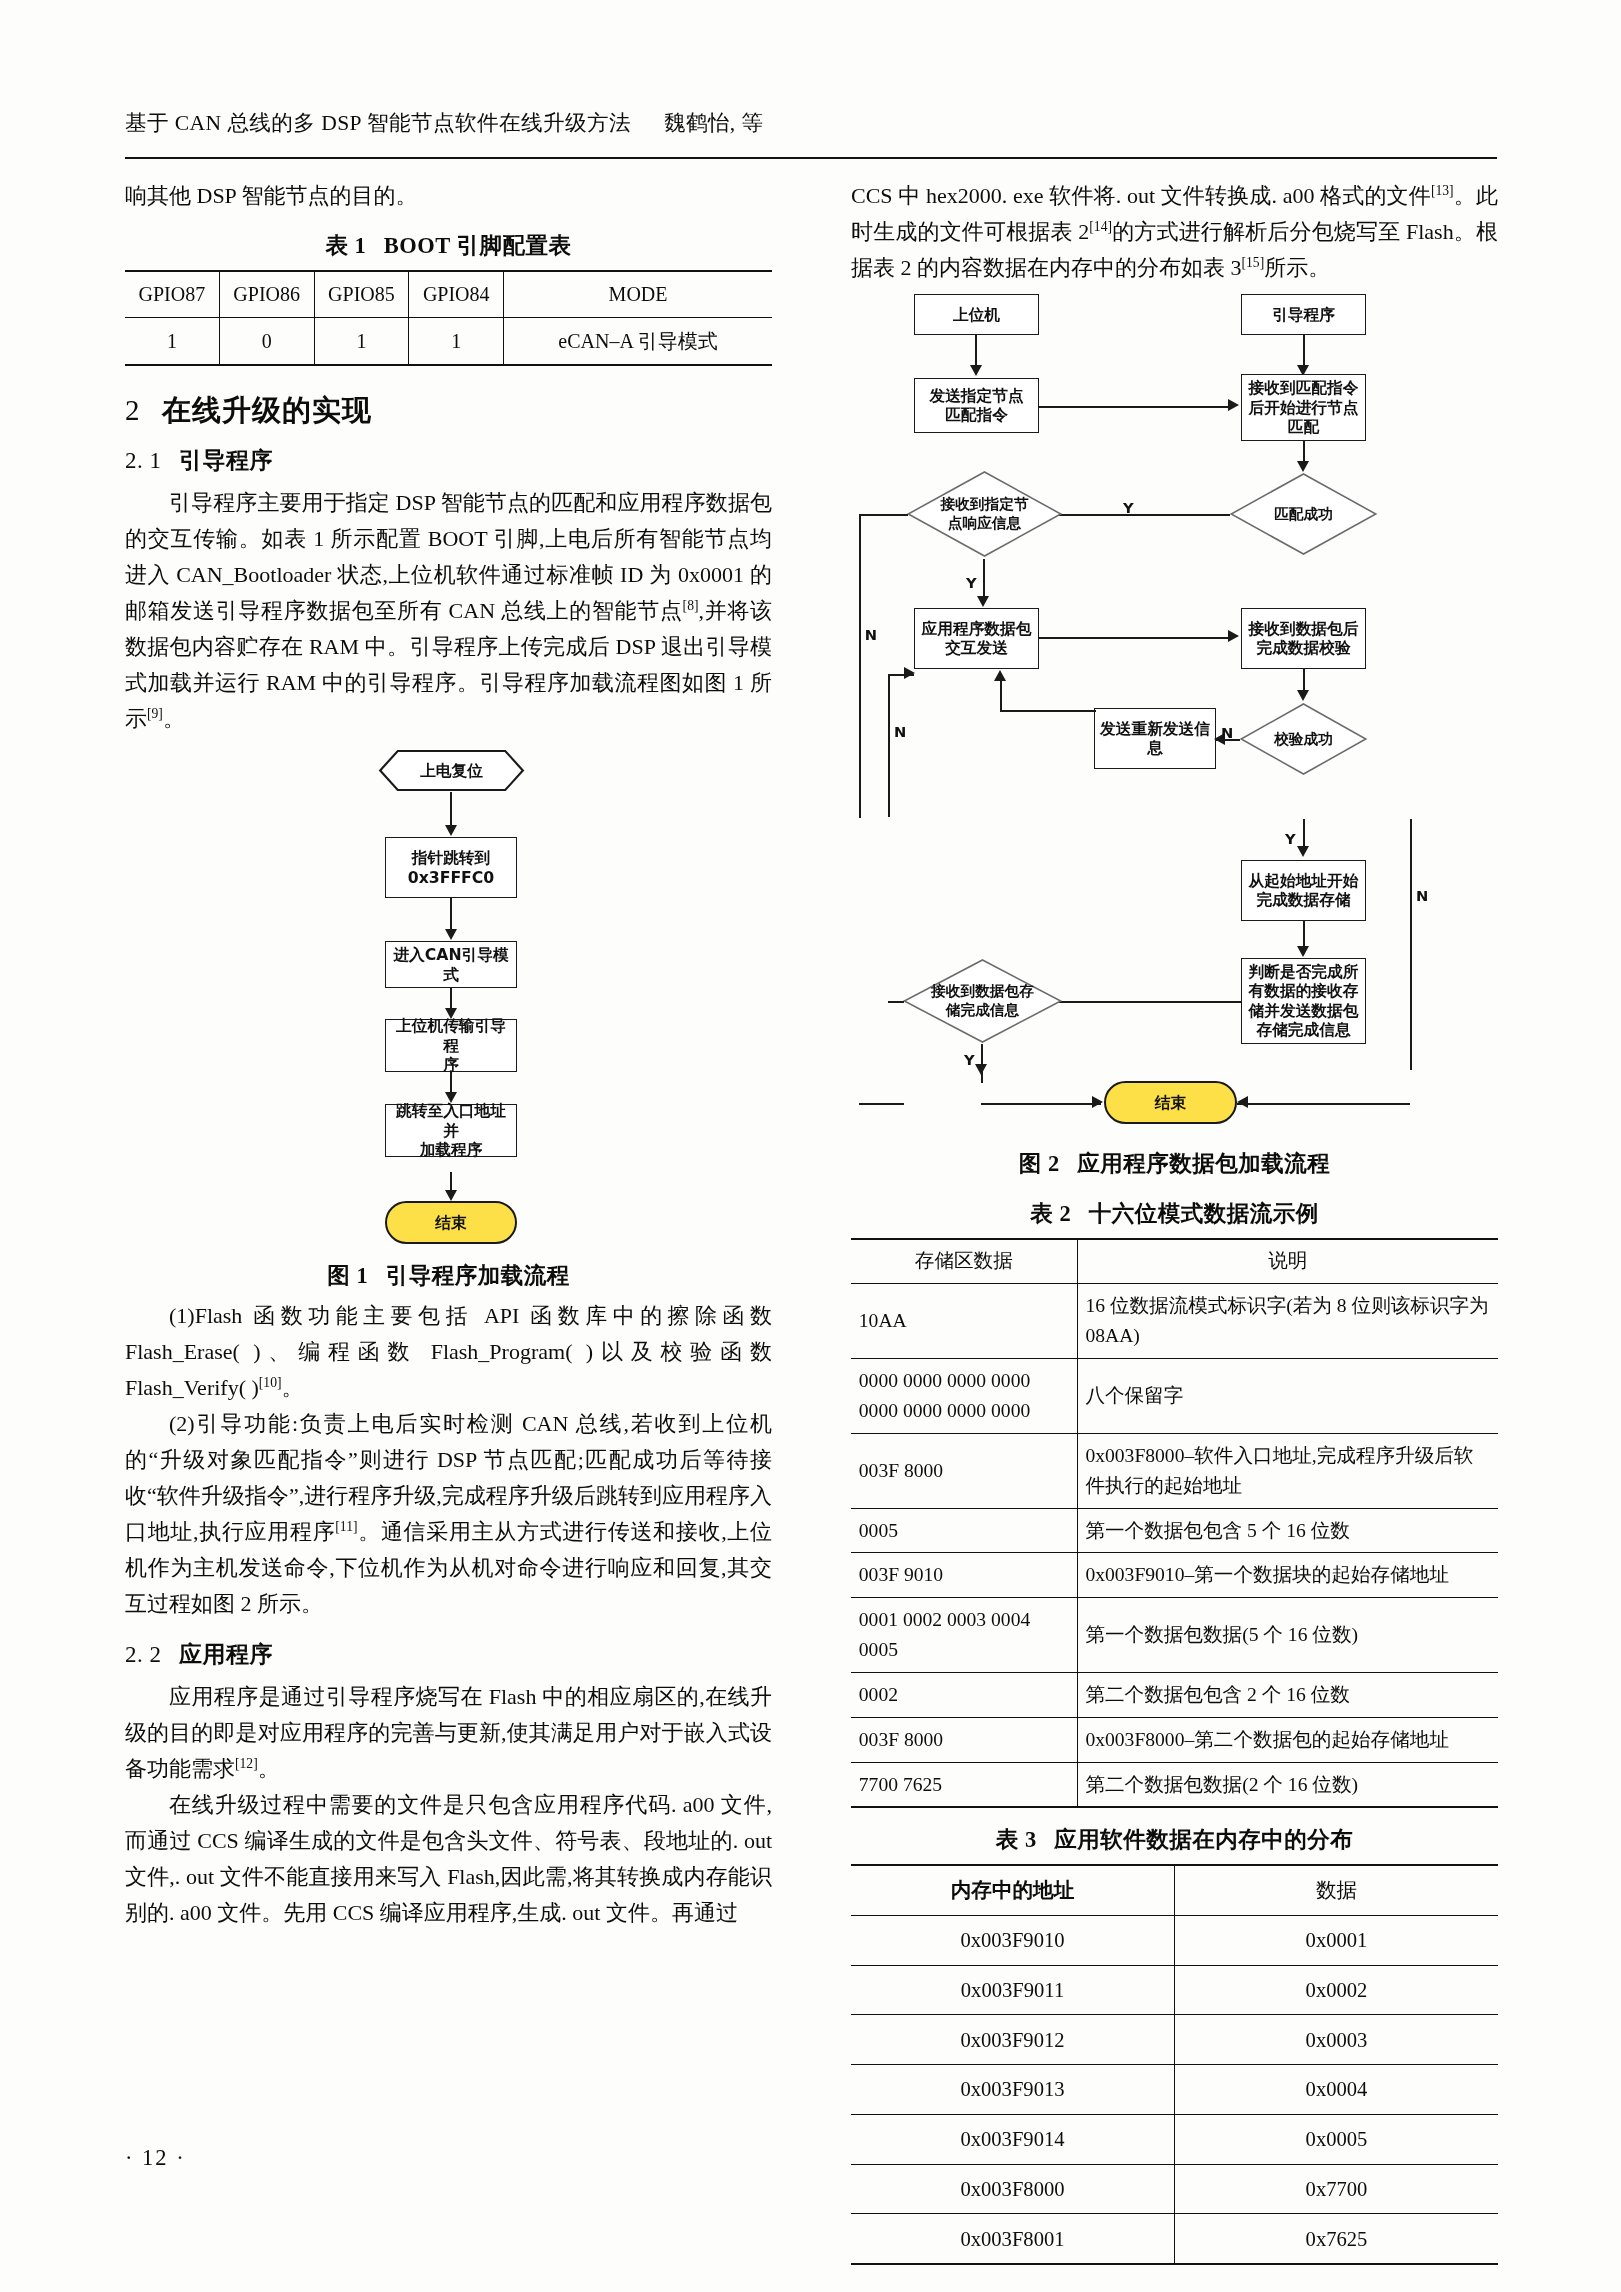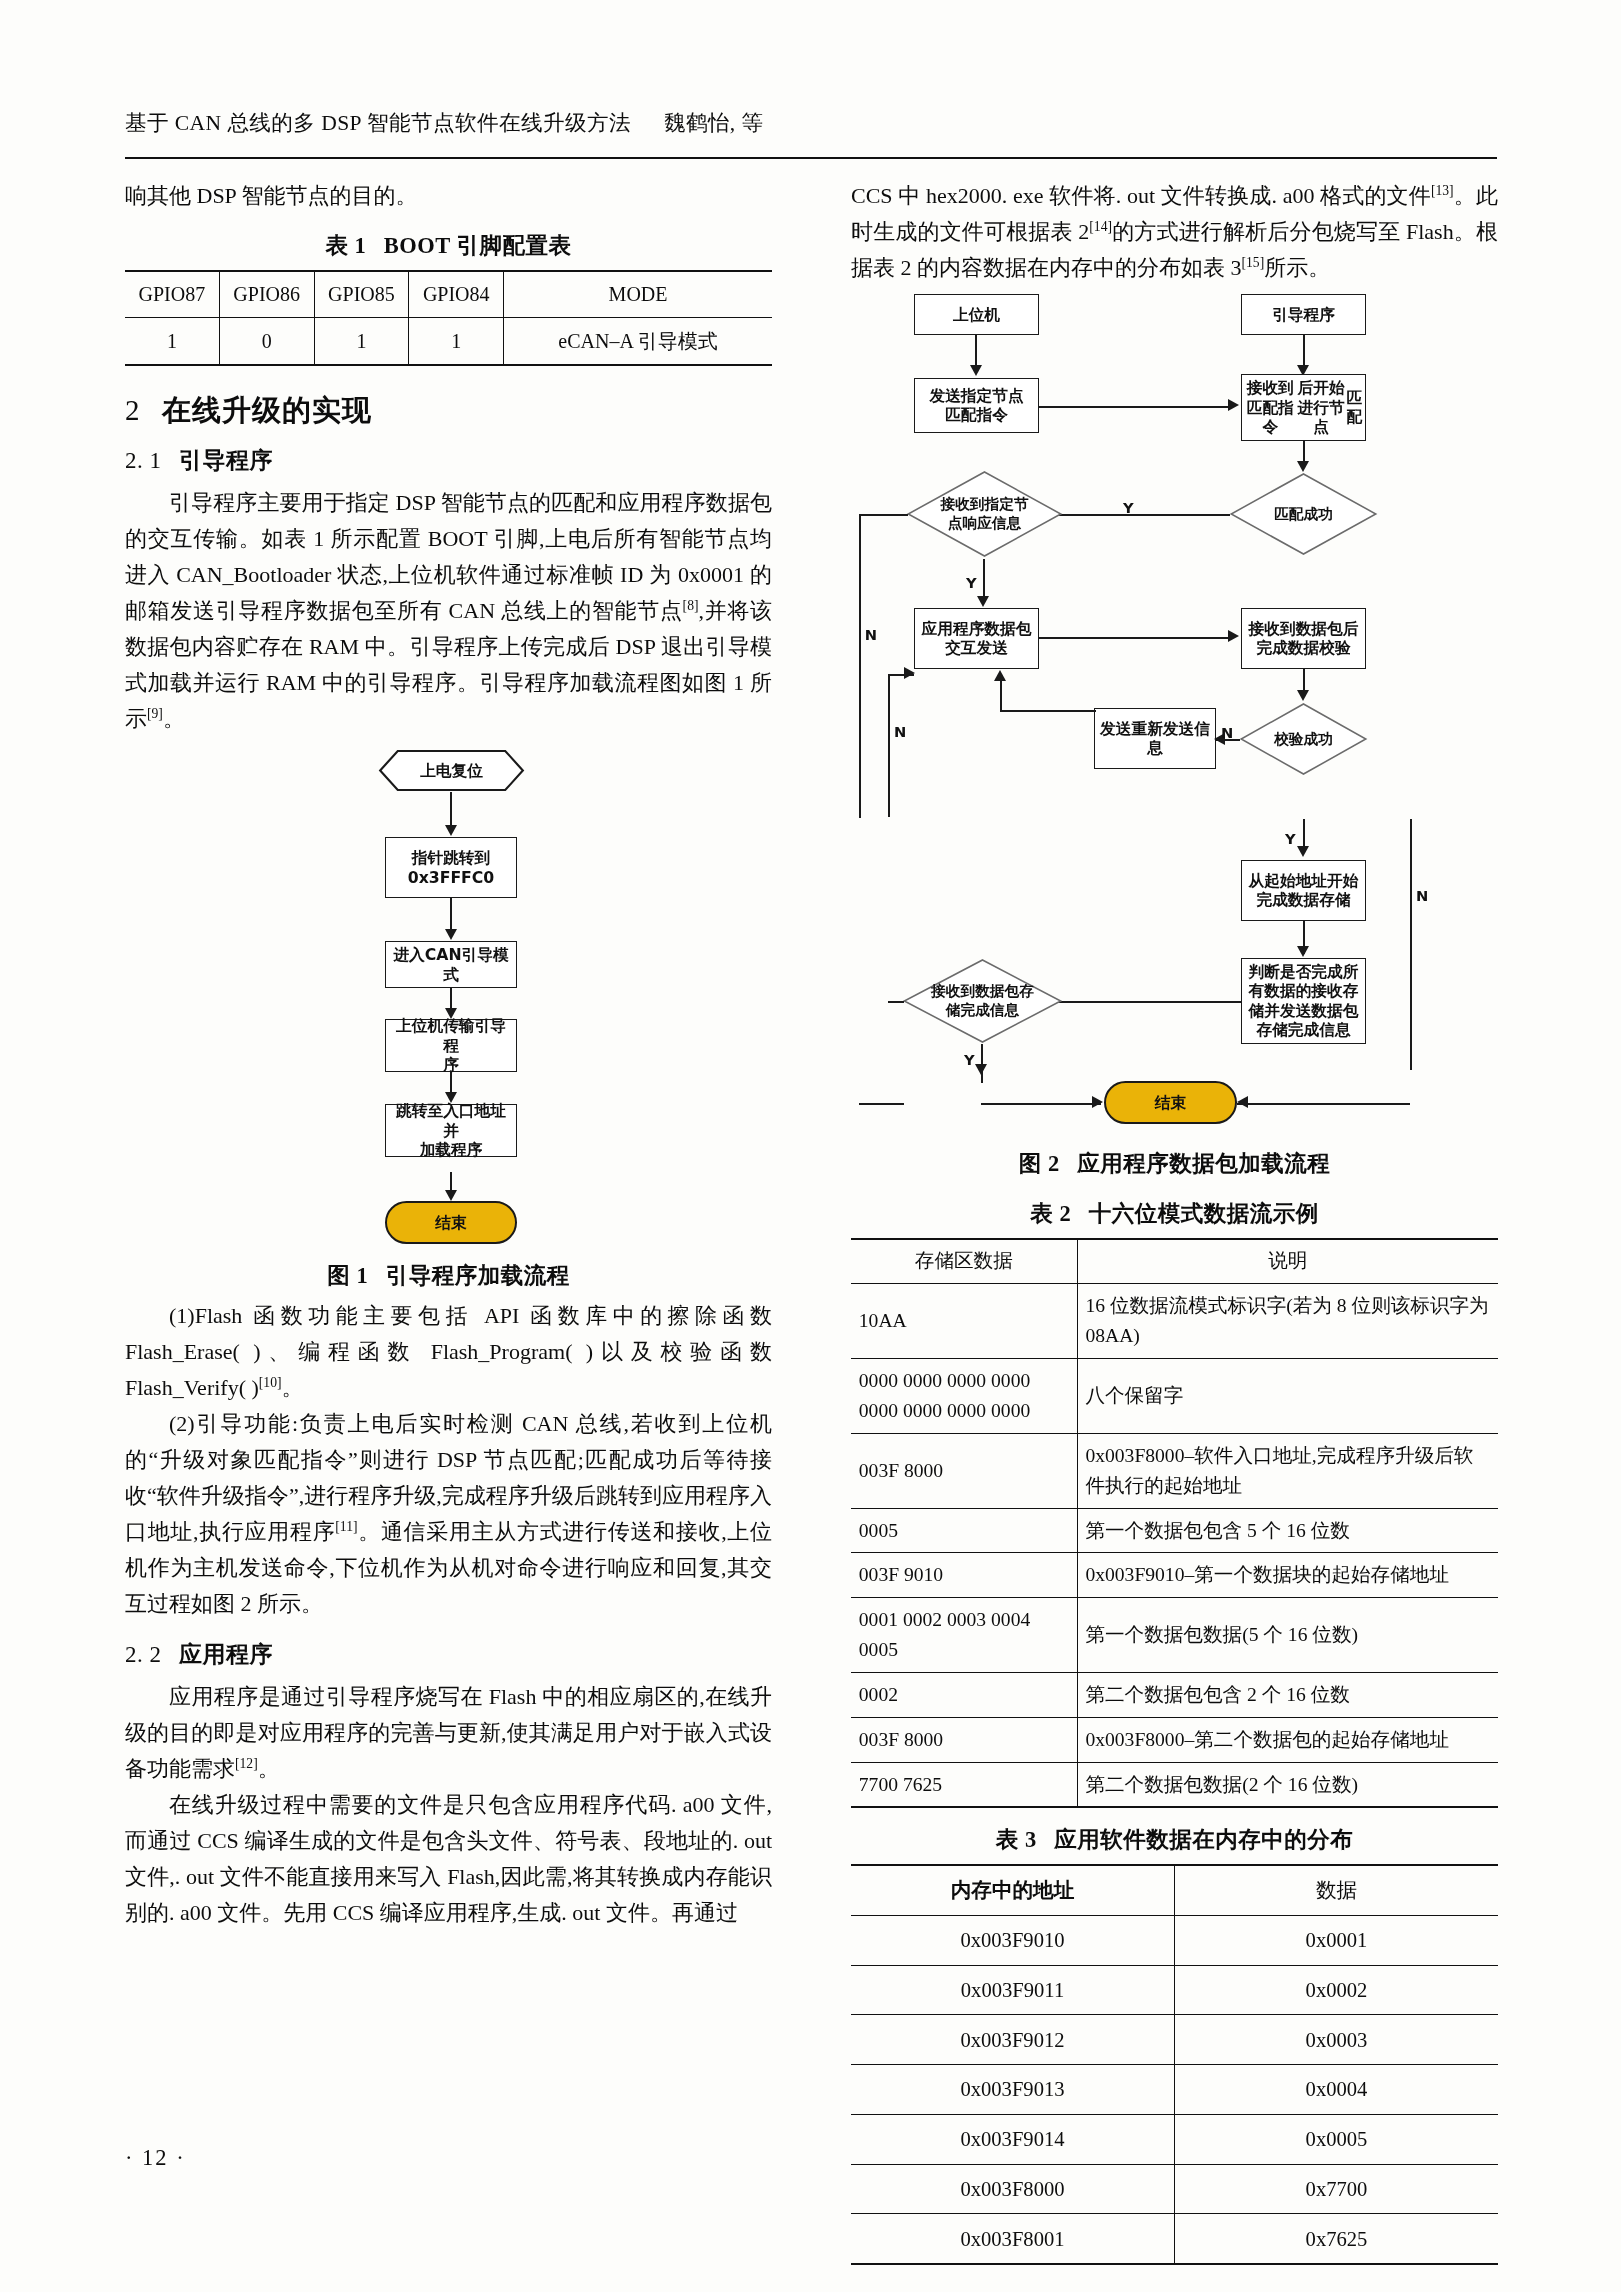--- a/index.html
+++ b/index.html
@@ -125,21 +125,21 @@
     font-family:"DejaVu Sans","Liberation Sans",sans-serif;
     font-weight:bold;
     font-size:15.7px;
     line-height:19.6px;
     color:#111;
     padding:2px 2.9px;
   }
   .fcterm{
     position:absolute;
     border:2px solid #1a1a1a;
-    background:#eab308;
+    background:#fde047;
     box-sizing:border-box;
     border-radius:25.5px;
     display:flex;align-items:center;justify-content:center;
     font-family:"DejaVu Sans","Liberation Sans",sans-serif;
     font-weight:bold;font-size:15.7px;color:#111;
   }
   .fchex{
     position:absolute;
     display:flex;align-items:center;justify-content:center;
     font-family:"DejaVu Sans","Liberation Sans",sans-serif;
@@ -293,21 +293,21 @@
 
       <div class="vline" style="left:124px;top:41px;height:35px;"></div>
       <div class="arrD" style="left:119px;top:71px;"></div>
       <div class="vline" style="left:452px;top:41px;height:35px;"></div>
       <div class="arrD" style="left:446px;top:71px;"></div>
 
       <div class="fcbox" style="left:63px;top:84px;width:125px;height:55px;flex-direction:column;">
         <span>发送指定节点</span>
         <span>匹配指令</span>
       </div>
-      <div class="fcbox" style="left:390px;top:80px;width:125px;height:67px;flex-direction:row;">
+      <div class="fcbox" style="left:390px;top:80px;width:125px;height:67px;flex-direction:column;">
         <span>接收到匹配指令</span>
         <span>后开始进行节点</span>
         <span>匹配</span>
       </div>
 
       <div class="hline" style="left:188px;top:112px;width:190px;"></div>
       <div class="arrR" style="left:377px;top:105px;"></div>
 
       <div class="vline" style="left:452px;top:147px;height:25.5px;"></div>
       <div class="arrD" style="left:446px;top:167px;"></div>

